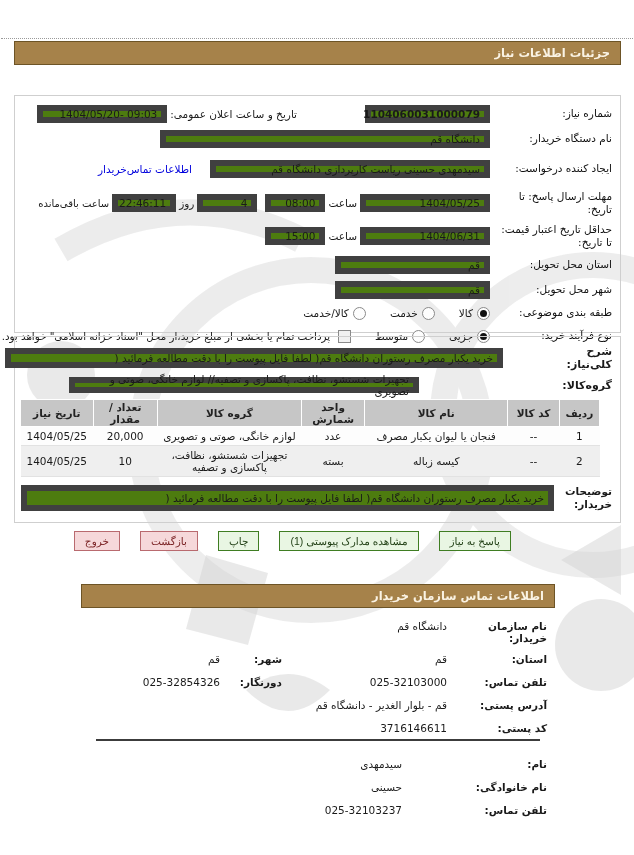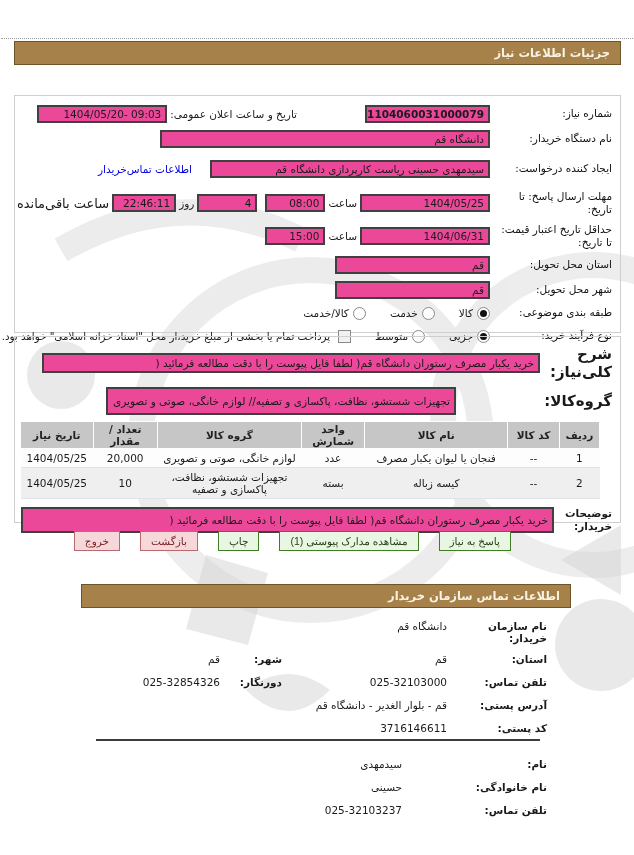--- a/index.html
+++ b/index.html
@@ -12,44 +12,44 @@
   }
   #watermark{position:absolute;top:0;left:0;z-index:0;}
   .layer{position:absolute;z-index:1;}
   #dotted{top:38px;left:0;right:0;border-top:1px dotted #9a9a9a;height:0;}
   .bar{
     background:#a6824a;border:1px solid #6d5426;color:#faf3e4;
     font-weight:bold;font-size:11.5px;line-height:22px;height:22px;
     padding:0 10px;box-sizing:content-box;
   }
   #bar1{top:41px;right:14px;left:13px;}
-  #bar2{top:584px;right:64px;left:80px;}
+  #bar2{top:584px;right:80px;left:80px;}
   .panel{border:1px solid #cfcfcf;background:transparent;box-sizing:border-box;}
   #panel1{top:95px;right:14px;left:13px;height:238px;padding:8px 8px 0 6px;}
   #panel2{top:336px;right:14px;left:13px;height:187px;padding:8px 8px 0 6px;}
   .frow{display:flex;align-items:center;margin-bottom:5px;min-height:20px;}
   .flabel{width:118px;flex:none;font-size:10.5px;line-height:1.25;padding-left:4px;color:#111;}
   .inlabel{font-size:10.5px;margin:0 3px;white-space:nowrap;}
-  .inlabel.small{font-size:13px;}
+  .inlabel.small{font-size:10px;}
   .fbox{
-    border:2px solid #404040;background:#ec4899;height:18px;
+    border:6px solid #404040;background:#4d7c0f;height:18px;
     display:inline-flex;align-items:center;justify-content:flex-start;
     padding:0 4px;font-size:10.5px;box-sizing:border-box;flex:none;
   }
   .ltr{direction:ltr;unicode-bidi:isolate;}
   .w125{width:125px;font-weight:bold;} .w130{width:130px;} .w330{width:330px;} .w280{width:280px;}
   .w155{width:155px;} .w60{width:60px;} .w62{width:64px;}
   .gap8{margin-right:8px;} .mr48{margin-right:68px;} .mr18{margin-right:18px;}
   .link{color:#0000dd;font-size:10.5px;cursor:pointer;white-space:nowrap;}
   .radio{width:11px;height:11px;border:1px solid #8a8a8a;border-radius:50%;
     background:#fdfdfd;display:inline-block;position:relative;flex:none;margin-left:4px;}
   .radio.sel::after{content:"";position:absolute;top:2px;left:2px;right:2px;bottom:2px;border-radius:50%;background:#111;}
   .checkbox{width:11px;height:11px;border:1px solid #8a8a8a;background:#f1f1f1;display:inline-block;flex:none;margin-left:5px;}
   .rlabel{font-size:10.5px;margin-left:24px;white-space:nowrap;}
-  .blabel{font-weight:bold;font-size:15px;flex:none;}
+  .blabel{font-weight:bold;font-size:11px;flex:none;margin-left:37px;}
   .srow{display:flex;align-items:center;margin-bottom:6px;}
   .goods-title{font-weight:bold;font-size:11px;margin:2px 2px 7px 0;}
   table{border-collapse:collapse;font-size:10.5px;margin:2px 12px 0 8px;width:580px;}
   th{background:#c6c6c6;border:1px solid #fff;font-weight:bold;height:20px;padding:1px 3px;color:#222;}
   td{padding:3px 4px;text-align:center;border-bottom:1px solid #e2e2e2;}
   tbody tr.r1{background:#fdfdfd;}
   tbody tr.r2{background:#efefef;}
   #buttons{top:531px;right:124px;display:flex;gap:20px;align-items:center;}
   .btn{border:1px solid #3f7d22;background:#e9f6e3;color:#1e3d12;font-size:10.5px;
     height:20px;line-height:18px;padding:0 10px;white-space:nowrap;cursor:pointer;}
@@ -178,21 +178,21 @@
 <div id="panel2" class="layer panel">
 
   <div class="srow">
     <span class="blabel" style="width:72px;">شرح کلی‌نیاز:</span>
     <span class="fbox" style="width:498px;height:20px;">خرید یکبار مصرف رستوران دانشگاه قم( لطفا فایل پیوست را با دقت مطالعه فرمائید (</span>
   </div>
 
 
   <div class="srow">
     <span class="blabel" style="width:60px;">گروه‌کالا:</span>
-    <span class="fbox" style="width:350px;height:28px;margin-right:96px;">تجهیزات شستشو، نظافت، پاکسازی و تصفیه// لوازم خانگی، صوتی و تصویری</span>
+    <span class="fbox" style="width:350px;height:16px;margin-right:96px;">تجهیزات شستشو، نظافت، پاکسازی و تصفیه// لوازم خانگی، صوتی و تصویری</span>
   </div>
 
   <table>
     <thead>
       <tr>
         <th style="width:34px;">ردیف</th>
         <th style="width:48px;">کد کالا</th>
         <th style="width:150px;">نام کالا</th>
         <th style="width:58px;">واحد شمارش</th>
         <th style="width:150px;">گروه کالا</th>

